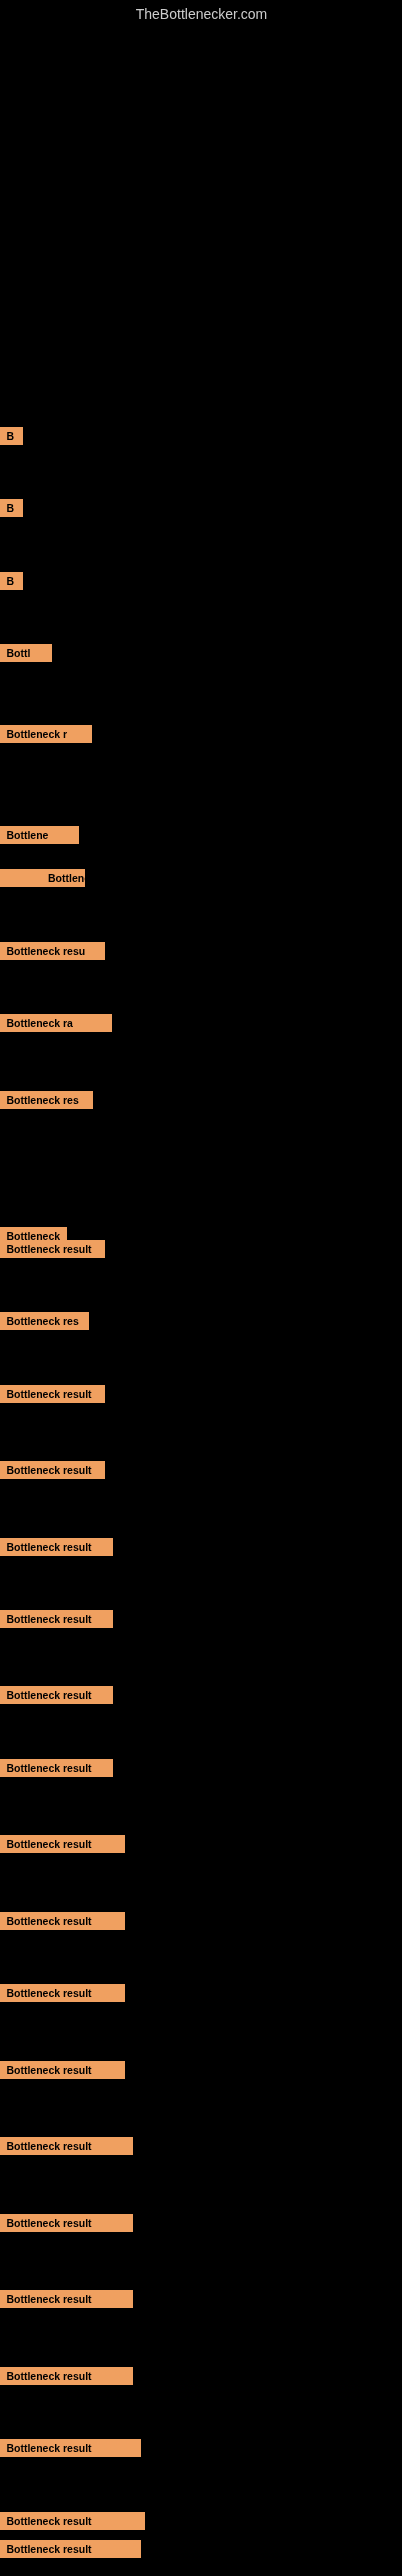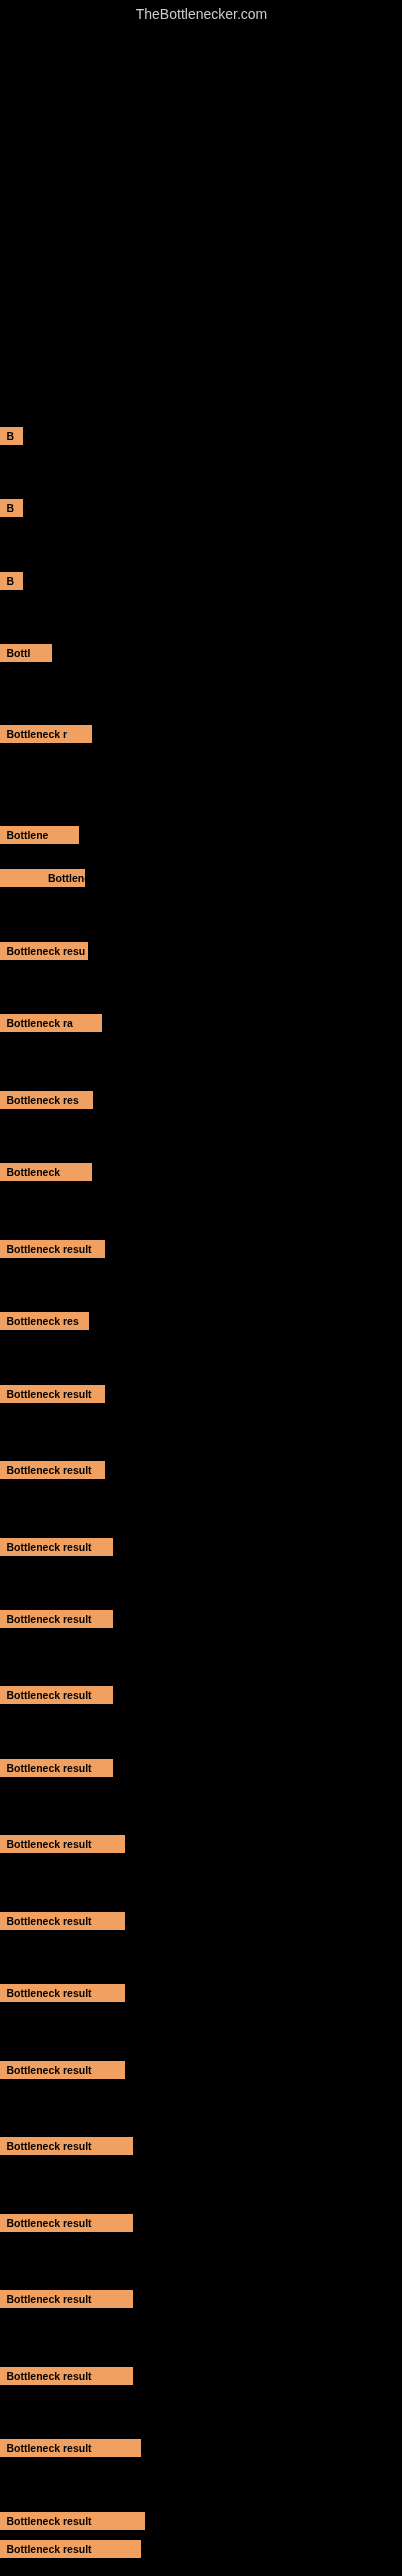--- a/index.html
+++ b/index.html
@@ -41,24 +41,24 @@
     }
 
     
     .label-1 { top: 427px; width: 22.5px; }
     .label-2 { top: 499px; width: 22.5px; }
     .label-3 { top: 572px; width: 22.5px; }
     .label-4 { top: 644px; width: 52px; }
     .label-5 { top: 725px; width: 92px; }
     .label-6 { top: 826px; width: 79px; }
     .label-7 { top: 869px; width: 85px; padding-left: 48px; }
-    .label-8 { top: 942px; width: 88px; }
-    .label-9 { top: 1014px; width: 102px; }
+    .label-8 { top: 942px; width: 105px; }
+    .label-9 { top: 1014px; width: 112px; }
     .label-10 { top: 1091px; width: 93px; }
-    .label-11 { top: 1163px; width: 92px; }
+    .label-11 { top: 1227px; width: 67px; text-decoration: underline; }
     .label-12 { top: 1240px; width: 105px; }
     .label-13 { top: 1312px; width: 89px; }
     .label-14 { top: 1385px; width: 105px; }
     .label-15 { top: 1461px; width: 105px; }
     .label-16 { top: 1538px; width: 113px; }
     .label-17 { top: 1610px; width: 113px; }
     .label-18 { top: 1686px; width: 113px; }
     .label-19 { top: 1759px; width: 113px; }
     .label-20 { top: 1835px; width: 125px; }
     .label-21 { top: 1912px; width: 125px; }

